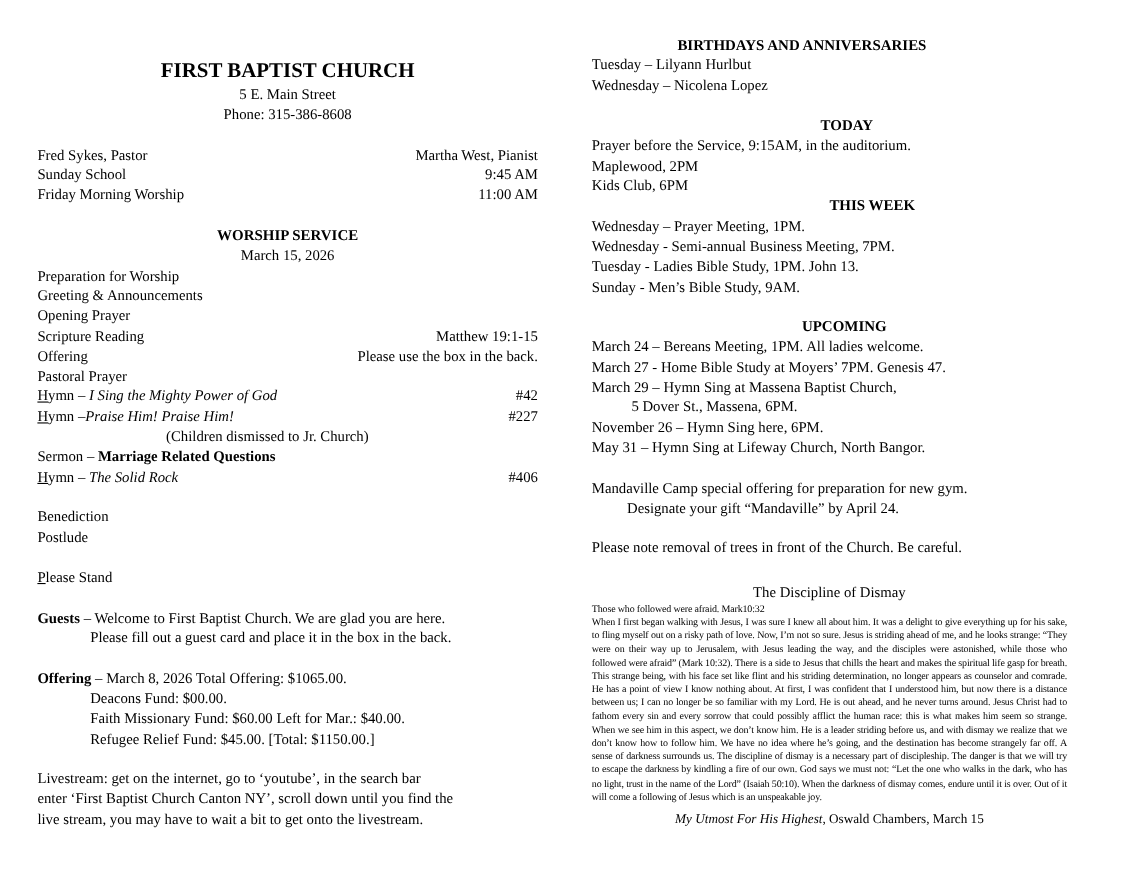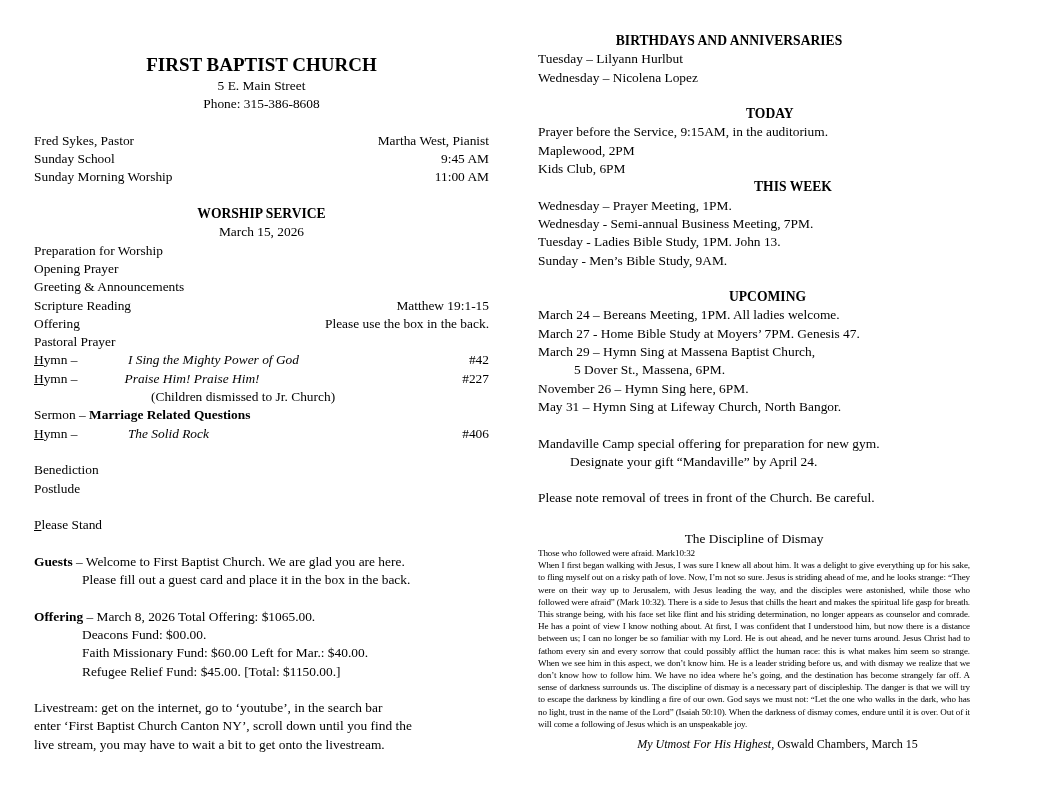--- a/index.html
+++ b/index.html
@@ -15,21 +15,21 @@
     .right { left: 538px; width: 432px; }
     .center { text-align: center; }
     .row { display: flex; justify-content: space-between; white-space: nowrap; }
     .line { white-space: nowrap; }
     .blank { height: 18.3px; }
     .title { font-weight: bold; font-size: 19px; line-height: 24px; }
     .heading { font-weight: bold; font-size: 13.6px; }
     .indent1 { padding-left: 48px; }
     .indent2 { padding-left: 32px; }
     .indent3 { padding-left: 36px; }
-    .ital { font-style: italic; margin-left: 47px; }
+    .ital { font-style: italic; }
     .bold { font-weight: bold; }
     .u { text-decoration: underline; }
     .devo-title { font-size: 13.4px; line-height: 17px; margin-top: 4px; }
     .devo-body {
       font-size: 9.1px; line-height: 12.2px; text-align: justify;
       letter-spacing: -0.15px; margin-top: 0px;
     }
     .devo-source { font-size: 12px; line-height: 16px; margin-top: 6px; text-align: center; }
   </style>
 </head>
@@ -44,40 +44,40 @@
   <div>
     <div class="row">
       <span>Fred Sykes, Pastor</span>
       <span>Martha West, Pianist</span>
     </div>
     <div class="row">
       <span>Sunday School</span>
       <span>9:45 AM</span>
     </div>
     <div class="row">
-      <span>Sunday Morning Worship</span>
+      <span>Friday Morning Worship</span>
       <span>11:00 AM</span>
     </div>
   </div>
   <div class="blank"></div>
 
   <div class="center heading">WORSHIP SERVICE</div>
   <div class="center line">March 15, 2026</div>
 
   <div>
     <div class="row">
       <span>Preparation for Worship</span>
       <span></span>
     </div>
     <div class="row">
-      <span>Opening Prayer</span>
+      <span>Greeting &amp; Announcements</span>
       <span></span>
     </div>
     <div class="row">
-      <span>Greeting &amp; Announcements</span>
+      <span>Opening Prayer</span>
       <span></span>
     </div>
     <div class="row">
       <span>Scripture Reading</span>
       <span>Matthew 19:1-15</span>
     </div>
     <div class="row">
       <span>Offering</span>
       <span>Please use the box in the back.</span>
     </div>

